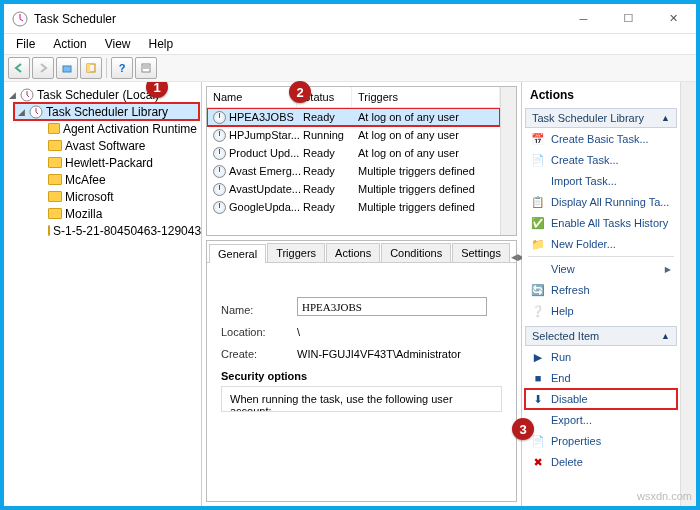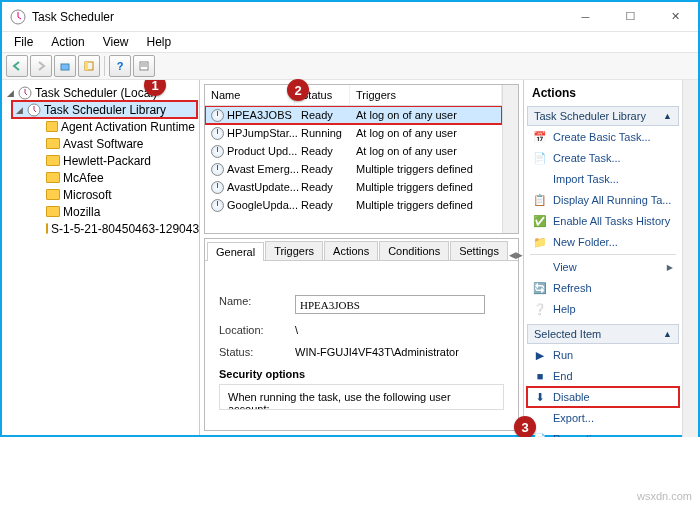--- a/index.html
+++ b/index.html
@@ -1,17 +1,17 @@
 <!DOCTYPE html>
 <html><head>
 <meta charset="utf-8">
 <style>
   * { box-sizing: border-box; }
   body { margin: 0; font: 11px 'Segoe UI', Tahoma, sans-serif; background: #fff; color: #000; overflow: hidden; }
-  .window { width: 700px; height: 437px; border: 2px solid #0ea5e9; display: flex; flex-direction: column; background: #fff; }
+  .window { width: 700px; height: 510px; border: 4px solid #0ea5e9; display: flex; flex-direction: column; background: #fff; }
   .titlebar { height: 30px; display: flex; align-items: center; padding: 0 8px; border-bottom: 1px solid #e5e5e5; }
   .titlebar .ticon { width: 16px; height: 16px; margin-right: 6px; }
   .titlebar .title { flex: 1; font-size: 12px; }
   .winbtns { display: flex; gap: 0; margin-right: -8px; }
   .winbtn { width: 45px; height: 29px; display: flex; align-items: center; justify-content: center; color: #555; }
   .menubar { height: 20px; display: flex; align-items: center; padding: 0 4px; gap: 2px; }
   .menubar span { padding: 2px 8px; font-size: 12px; }
   .toolbar { height: 28px; display: flex; align-items: center; padding: 2px 4px; gap: 2px; background: #f7f7f7; border-top: 1px solid #e5e5e5; border-bottom: 1px solid #e5e5e5; }
   .tbbtn { width: 22px; height: 22px; border: 1px solid #aaa; border-radius: 2px; display: flex; align-items: center; justify-content: center; background: linear-gradient(#fff,#e8e8e8); }
   .tbsep { width: 1px; height: 20px; background: #ccc; margin: 0 2px; }
@@ -35,21 +35,21 @@
   .col-trig { flex: 1; }
   .clock-ico { width: 13px; height: 13px; border: 1px solid #888; border-radius: 50%; background: radial-gradient(#fff,#d5e5f5); position: relative; flex-shrink: 0; }
   .clock-ico::after { content: ""; position: absolute; width: 1px; height: 5px; background: #555; top: 1px; left: 5px; }
   .scroll { width: 16px; background: #f0f0f0; border-left: 1px solid #ddd; }
   .props { flex: 1; border: 1px solid #bbb; display: flex; flex-direction: column; min-height: 0; gap: 24px; }
   .tabs { display: flex; background: #fff; border-bottom: 1px solid #ccc; padding: 2px 2px 0; align-items: flex-end; }
   .tab { padding: 3px 8px; font-size: 11px; border: 1px solid #ccc; border-bottom: none; margin-right: 1px; background: #f0f0f0; }
   .tab.active { background: #fff; position: relative; top: 1px; }
   .tabnav { width: 14px; text-align: center; font-size: 9px; color: #777; }
   .form { padding: 10px 14px; flex: 1; overflow: hidden; }
-  .fr { display: flex; align-items: flex-start; margin-bottom: 10px; font-size: 11px; }
+  .fr { display: flex; align-items: flex-end; margin-bottom: 10px; font-size: 11px; }
   .fr label { width: 76px; color: #333; }
   .fr input { border: 1px solid #aaa; padding: 2px 4px; font: 11px 'Segoe UI'; height: 19px; }
   .fr .txt { font-size: 11px; }
   .fr textarea { border: 1px solid #aaa; width: 200px; height: 42px; font: 11px 'Segoe UI'; }
   .sec-hdr { margin-top: 6px; font-size: 11px; font-weight: bold; }
   .sec-line { border: 1px solid #ddd; padding: 6px 8px; margin-top: 4px; font-size: 11px; height: 26px; overflow: hidden; }
   .actions { width: 174px; display: flex; flex-direction: column; background: #fff; }
   .actions .tophdr { padding: 6px 8px; font-weight: bold; font-size: 12px; background: #fff; }
   .asec-hdr { background: #eef2f7; border: 1px solid #c9d2de; padding: 3px 6px; font-size: 11px; color: #1b3f66; margin: 0 3px; display: flex; justify-content: space-between; align-items: center; }
   .alink { display: flex; align-items: center; gap: 6px; padding: 3px 6px; margin: 1px 3px; font-size: 11px; color: #1a4b8a; cursor: pointer; }
@@ -249,21 +249,21 @@
         <div class="form">
           <div class="fr">
             <label>Name:</label>
             <input style="width: 190px;" value="HPEA3JOBS">
           </div>
           <div class="fr">
             <label>Location:</label>
             <span class="txt">\</span>
           </div>
           <div class="fr">
-            <label>Status:</label>
+            <label>Create:</label>
             <span class="txt">WIN-FGUJI4VF43T\Administrator</span>
           </div>
           <div class="sec-hdr">Security options</div>
           <div class="sec-line">When running the task, use the following user account:</div>
         </div>
       </div>
     </div>
 
     <div class="actions" style="position:relative">
       <div style="display:flex;flex:1">

